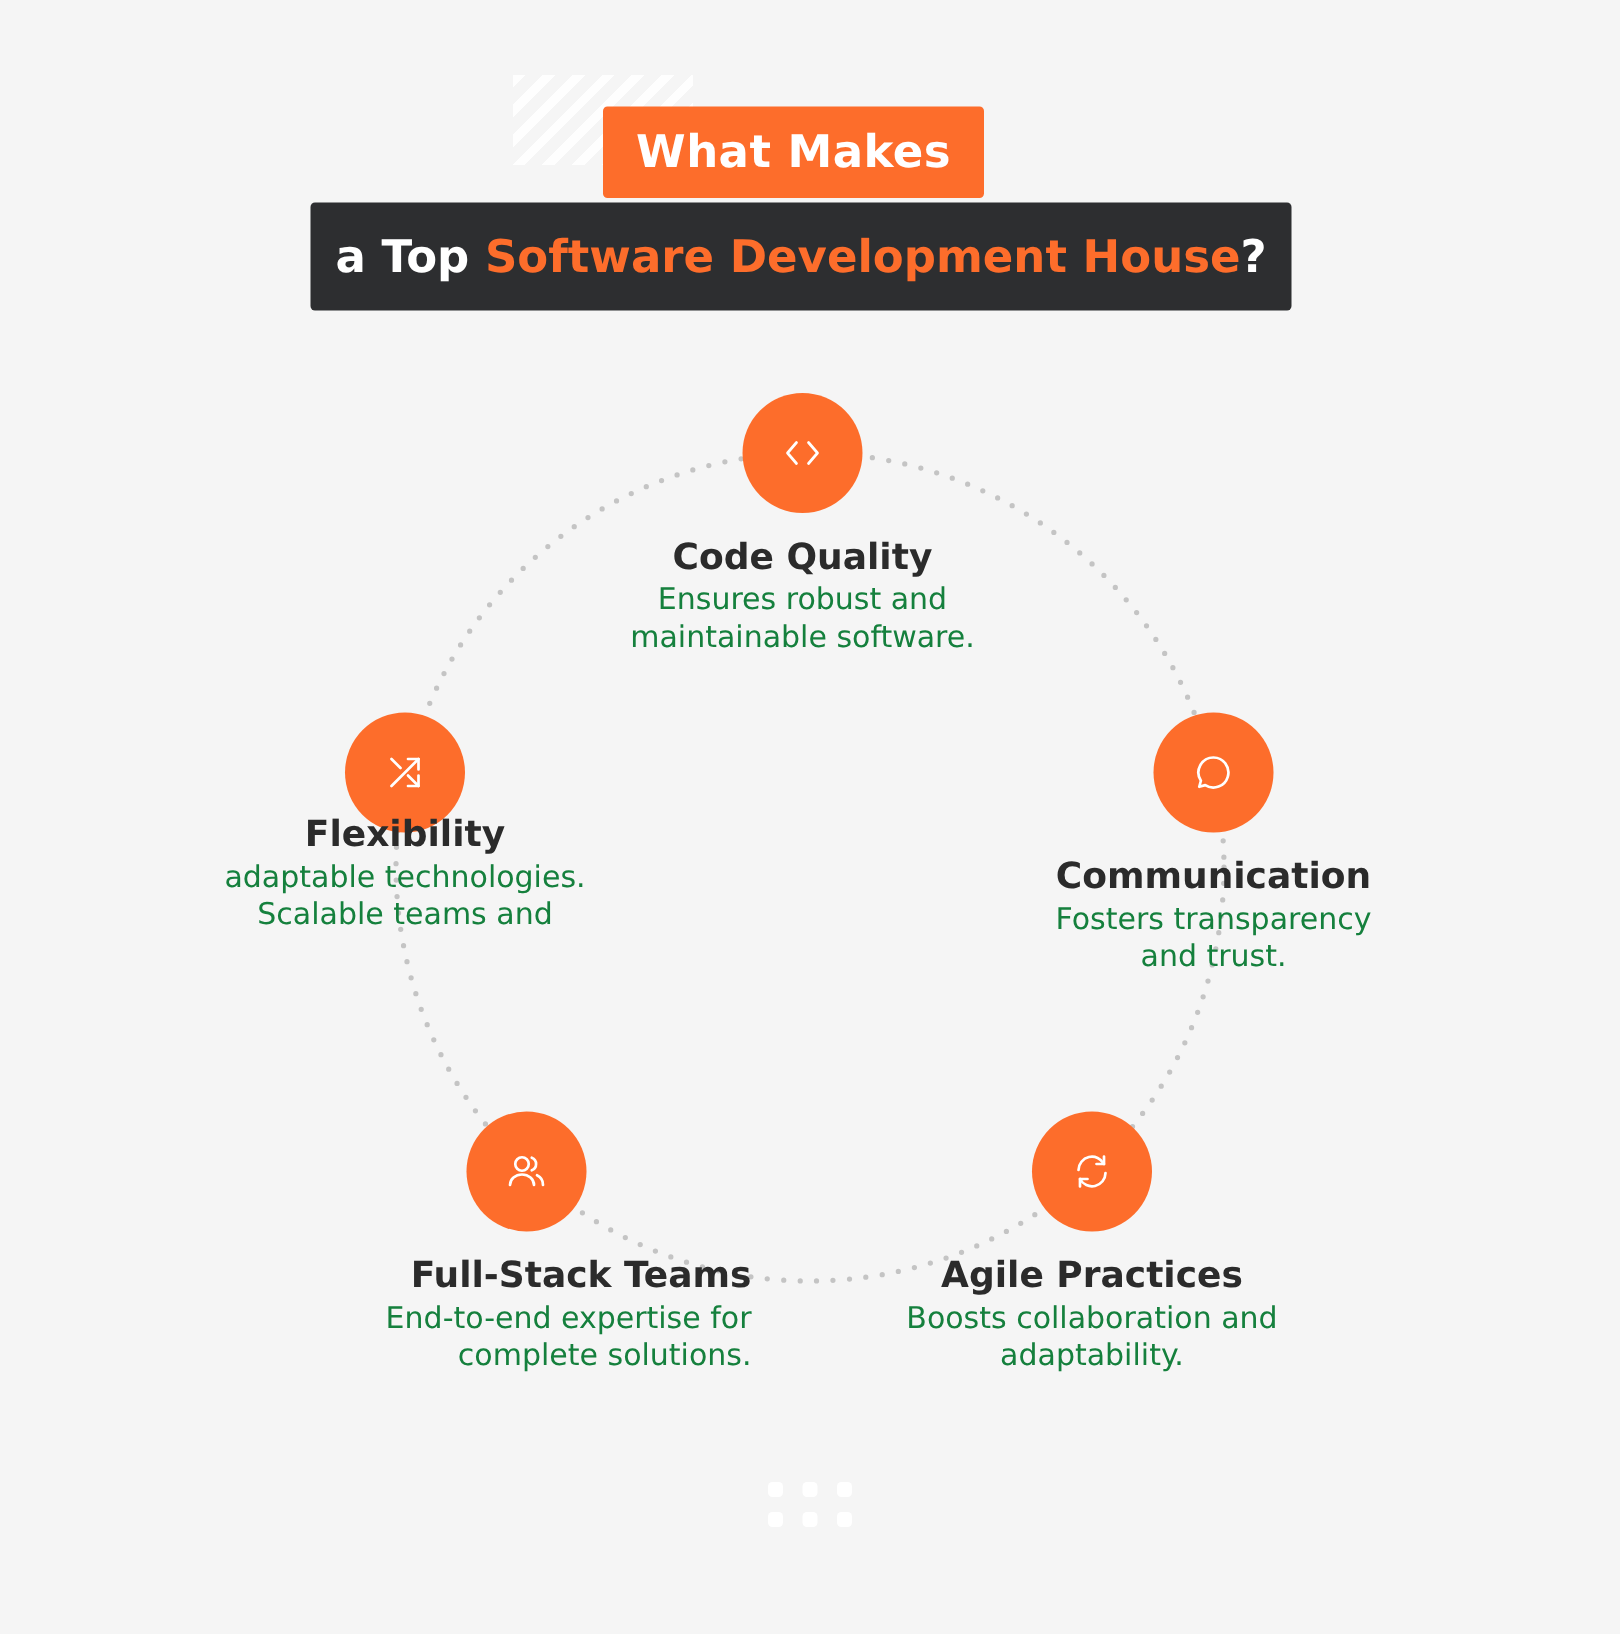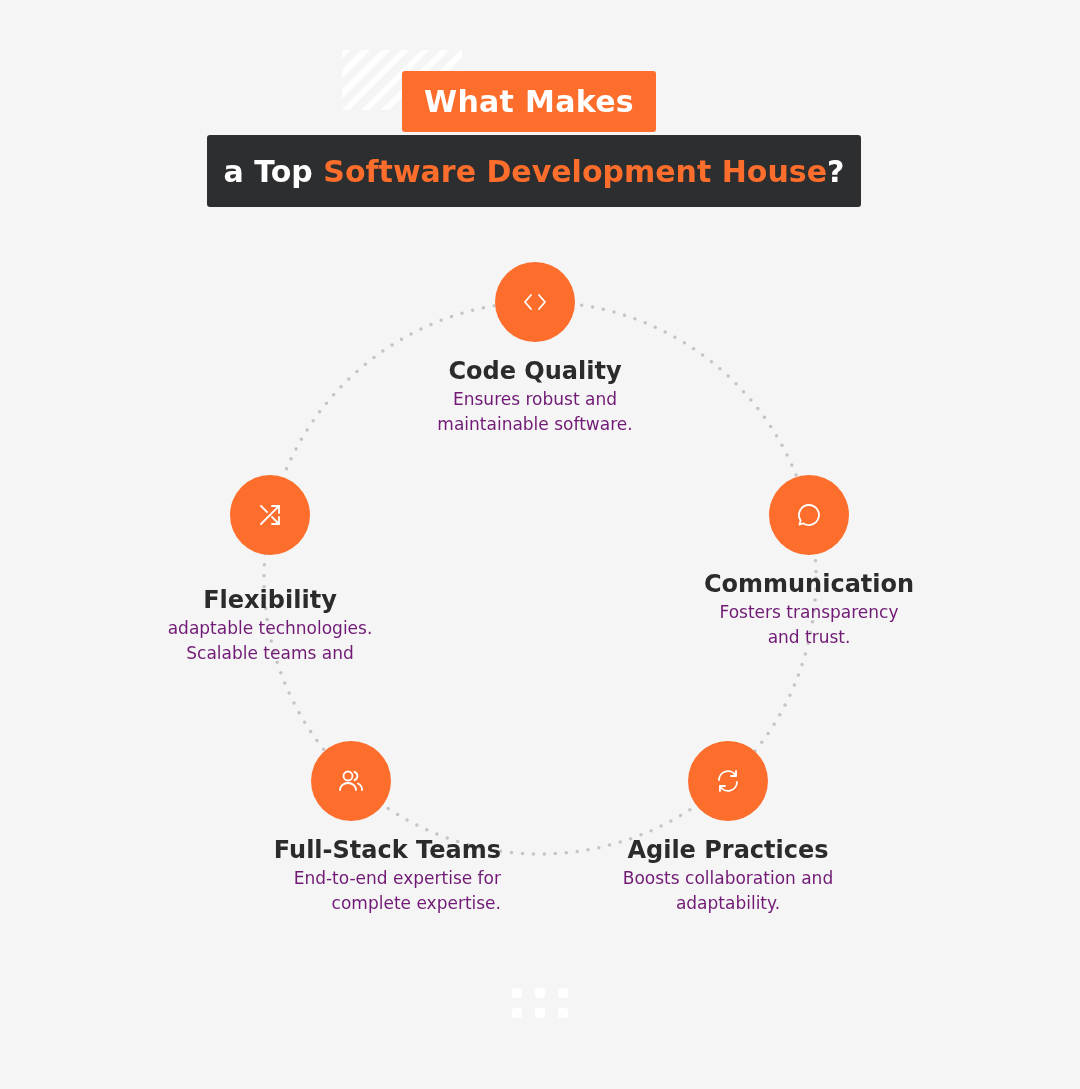--- a/index.html
+++ b/index.html
@@ -37,21 +37,21 @@
     display: flex; align-items: center; justify-content: center;
   }
   .node-icon svg { width: 32px; height: 32px; }
   .node-text {
     position: absolute; width: 300px; text-align: center;
   }
   .node-title {
     font-weight: bold; font-size: 24px; color: #2b2b2b; line-height: 26px;
   }
   .node-desc {
-    font-size: 17px; color: #701a75; line-height: 25px; margin-top: 3px;
+    font-size: 20px; color: #15803d; line-height: 25px; margin-top: 3px;
   }
   .dots-grid {
     position: absolute; left: 512px; top: 988px; width: 56px; height: 32px;
     display: grid; grid-template-columns: repeat(3, 10px); grid-template-rows: repeat(2, 10px);
     column-gap: 13px; row-gap: 10px;
   }
   .dots-grid span { width: 10px; height: 10px; border-radius: 3px; background: #ffffff; }
 </style>
 </head>
 <body>
@@ -119,34 +119,34 @@
     <circle cx="13" cy="11" r="4.5" fill="none" stroke="#fff" stroke-width="1.8"></circle>
     <path d="M5 25 A8 7 0 0 1 21 25" fill="none" stroke="#fff" stroke-width="1.8" stroke-linecap="round"></path>
     <path d="M19.5 6.8 A4.5 4.5 0 0 1 19.5 15.2" fill="none" stroke="#fff" stroke-width="1.8" stroke-linecap="round"></path>
     <path d="M23 18.5 A7 7 0 0 1 27 25" fill="none" stroke="#fff" stroke-width="1.8" stroke-linecap="round"></path>
   </svg>
 </div>
 <div class="node-text" style="left:201px; top:837px;text-align:right;">
   <div class="node-title">Full-Stack Teams</div>
   <div class="node-desc">
     <div>End-to-end expertise for</div>
-    <div>complete expertise.</div>
+    <div>complete solutions.</div>
   </div>
 </div>
 
 <div class="node-icon" style="left:230px; top:475px;">
   <svg viewBox="0 0 32 32">
     <line x1="7" y1="25" x2="25" y2="7" stroke="#fff" stroke-width="1.8" stroke-linecap="round"></line>
     <polyline points="18,7 25,7 25,14" fill="none" stroke="#fff" stroke-width="1.8" stroke-linecap="round" stroke-linejoin="round"></polyline>
     <line x1="7" y1="7" x2="13" y2="13" stroke="#fff" stroke-width="1.8" stroke-linecap="round"></line>
     <line x1="18" y1="18" x2="25" y2="25" stroke="#fff" stroke-width="1.8" stroke-linecap="round"></line>
     <polyline points="25,18 25,25 18,25" fill="none" stroke="#fff" stroke-width="1.8" stroke-linecap="round" stroke-linejoin="round"></polyline>
   </svg>
 </div>
-<div class="node-text" style="left:120px; top:587px;">
+<div class="node-text" style="left:120px; top:543px;">
   <div class="node-title">Flexibility</div>
   <div class="node-desc">
     <div>adaptable technologies.</div>
     <div>Scalable teams and</div>
   </div>
 </div>
 
 <div class="dots-grid">
   <span></span>
     <span></span>

